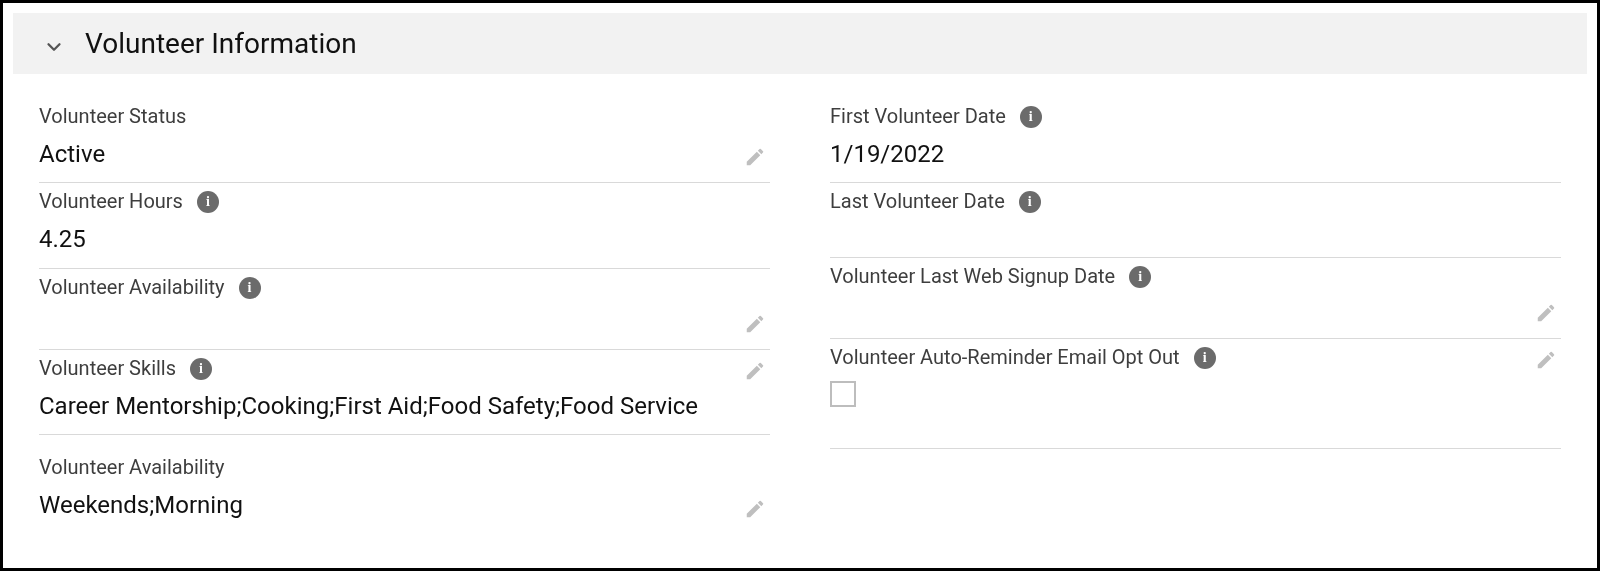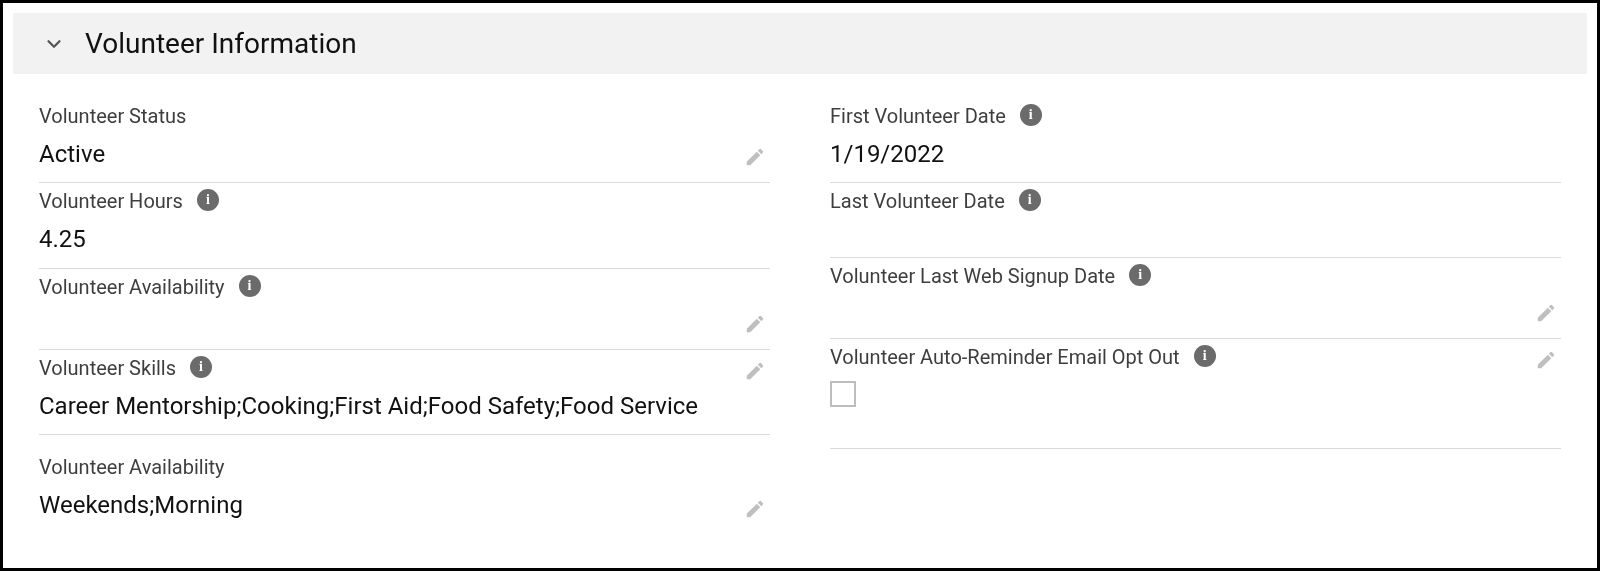--- a/index.html
+++ b/index.html
@@ -14,21 +14,21 @@
       width: 1600px;
       height: 571px;
       border: 3px solid #000;
       overflow: hidden;
     }
 
     .section-header {
       background: #f2f2f2;
       padding: 14px 28px;
       display: flex;
-      align-items: center;
+      align-items: flex-end;
       gap: 18px;
       margin: 10px 10px 0 10px;
     }
 
     .chevron {
       display: inline-flex;
       align-items: center;
       justify-content: center;
       width: 26px;
       height: 26px;
@@ -56,21 +56,21 @@
 
     .field {
       position: relative;
       border-bottom: 1px solid #d9d9d9;
       padding: 6px 0 12px 0;
       min-height: 75px;
     }
 
     .field-label-row {
       display: flex;
-      align-items: flex-start;
+      align-items: flex-end;
       gap: 14px;
       margin-bottom: 10px;
     }
 
     .field-label {
       font-size: 20px;
       color: #3e3e3e;
       font-weight: 400;
     }
 

